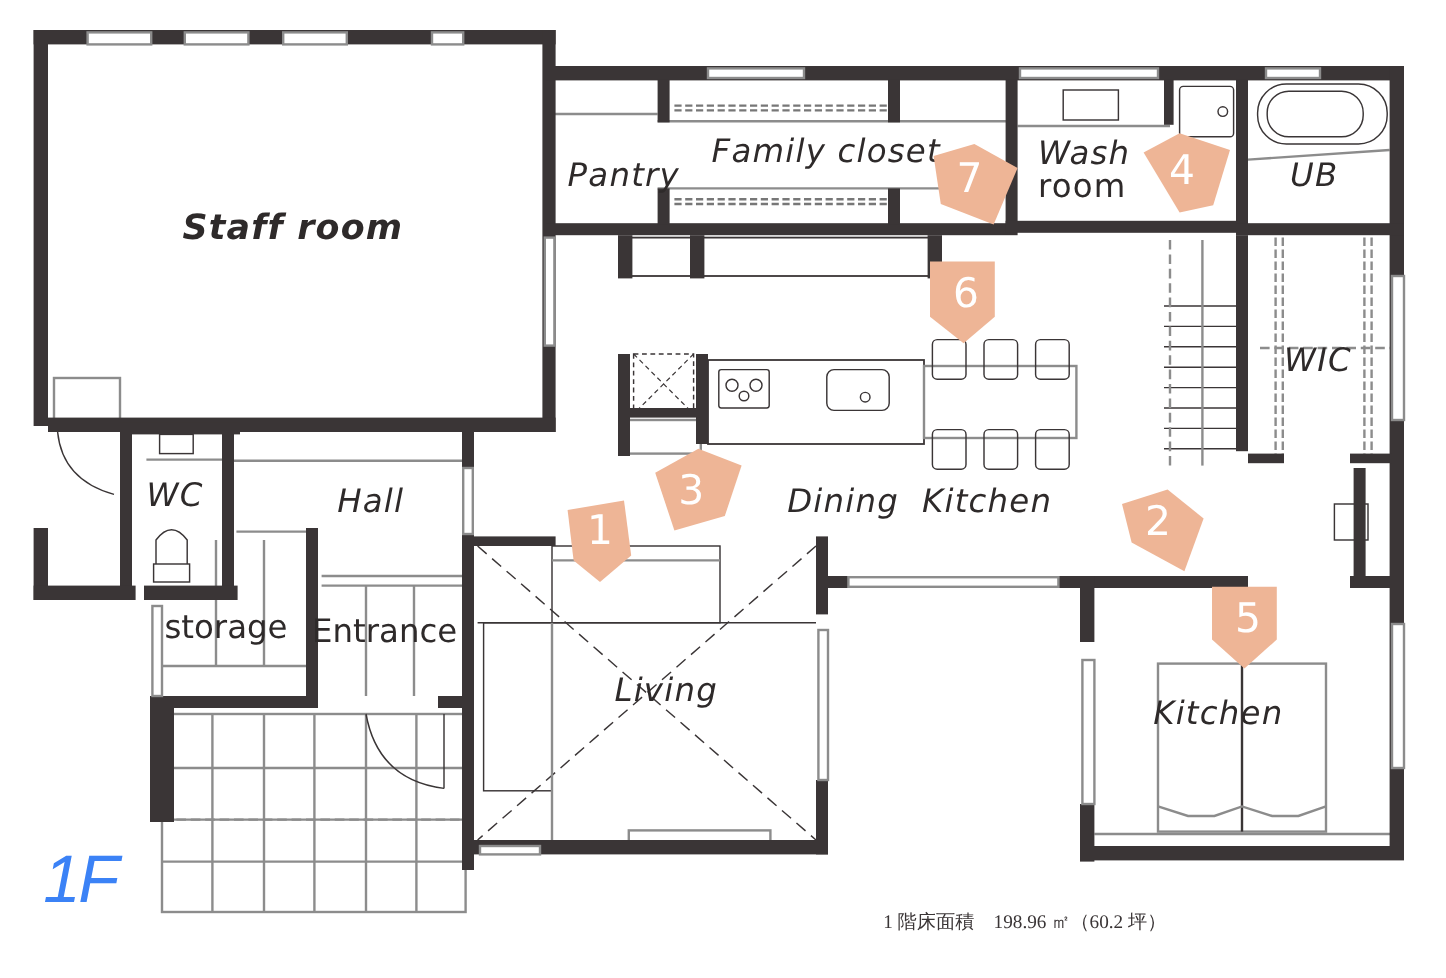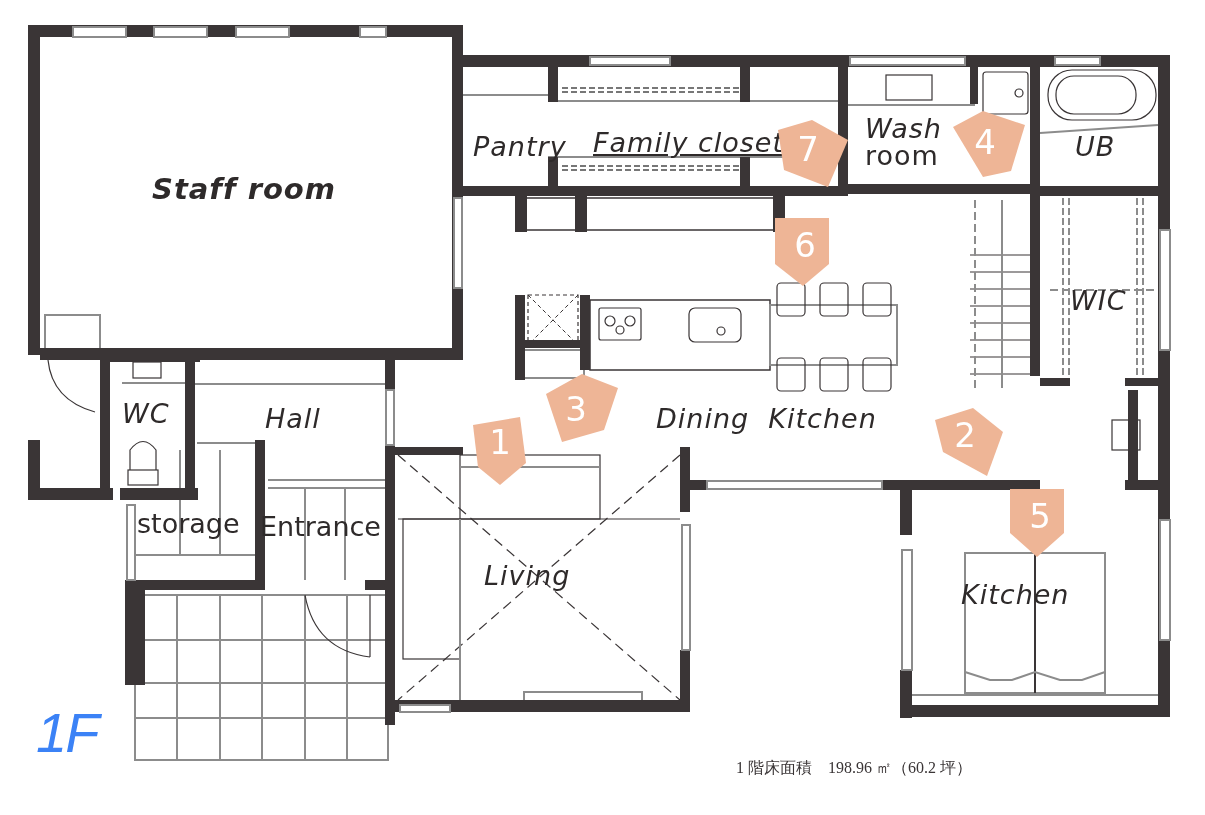--- a/index.html
+++ b/index.html
@@ -217,31 +217,31 @@
     <rect x="902" y="550" width="10" height="120"></rect>
     <rect x="1160" y="520" width="10" height="120"></rect>
     <rect x="1160" y="230" width="10" height="120"></rect>
     <rect x="127" y="505" width="8" height="75"></rect>
     <rect x="400" y="705" width="50" height="7"></rect>
   </g>
 </svg>
 
 <div class="label lbl-lg" style="left:152px;top:175px;">Staff room</div>
 <div class="label lbl-md" style="left:473px;top:113px;margin-top:20px;">Pantry</div>
-<div class="label lbl-md" style="left:593px;top:129px;text-decoration:underline;">Family closet</div>
+<div class="label lbl-md" style="left:593px;top:113px;">Family closet</div>
 <div class="label lbl-md" style="left:865px;top:115px;font-style:italic;">Wash</div>
 <div class="label lbl-md" style="left:865px;top:142px;font-style:normal;">room</div>
 <div class="label lbl-md" style="left:1075px;top:133px;">UB</div>
 <div class="label lbl-md" style="left:1070px;top:287px;">WIC</div>
 <div class="label lbl-md" style="left:122px;top:400px;">WC</div>
-<div class="label lbl-md" style="left:265px;top:405px;">Hall</div>
+<div class="label lbl-md" style="left:281px;top:405px;">Hall</div>
 <div class="label lbl-md" style="left:137px;top:510px;font-style:normal;letter-spacing:0;">storage</div>
 <div class="label lbl-md" style="left:260px;top:513px;font-style:normal;letter-spacing:0;">Entrance</div>
 <div class="label lbl-md" style="left:656px;top:405px;white-space:pre;">Dining  Kitchen</div>
-<div class="label lbl-md" style="left:484px;top:562px;">Living</div>
+<div class="label lbl-md" style="left:512px;top:562px;">Living</div>
 <div class="label lbl-md" style="left:961px;top:581px;">Kitchen</div>
 
 <div class="marker" style="left:470px;top:415px;">
   <svg viewBox="0 0 60 62">
       <polygon points="3,10 50,2 56,48 30,70 8,52" fill="#eeb596"></polygon>
     </svg>
   <span>1</span>
 </div>
 <div class="marker" style="left:935px;top:408px;">
   <svg viewBox="0 0 60 62">

